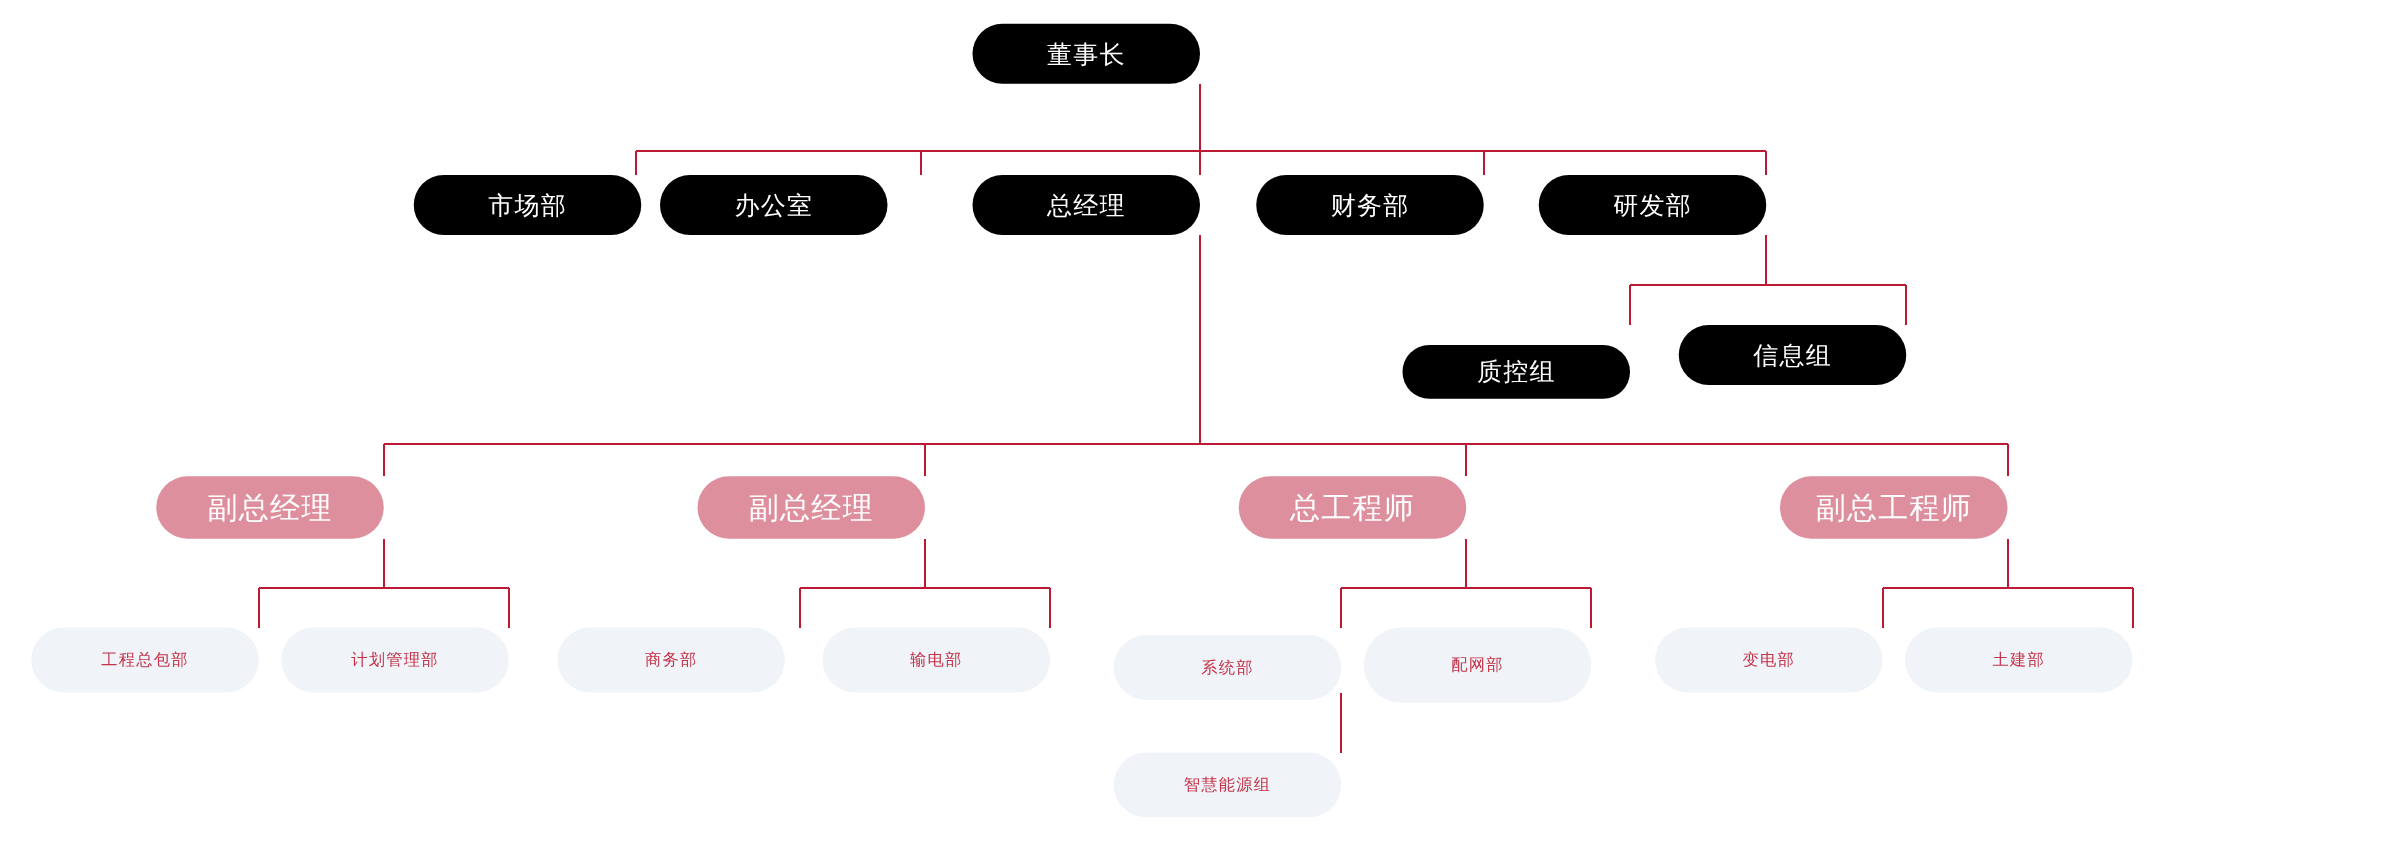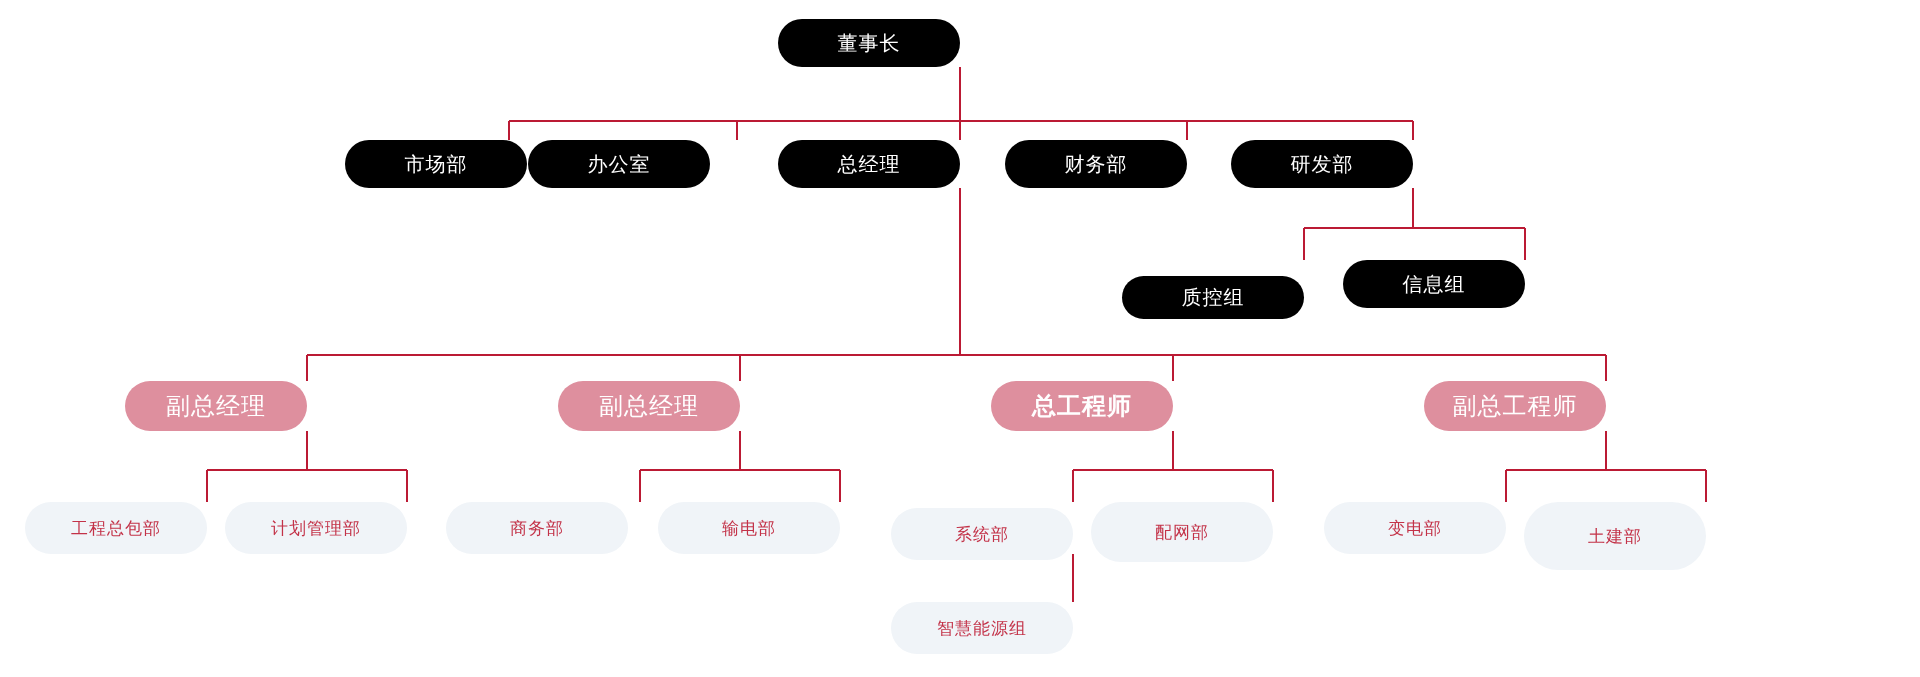--- a/index.html
+++ b/index.html
@@ -43,21 +43,21 @@
     font-size: 20px;
   }
   .node-level-vice {
     background: #de8f9e;
     color: #ffffff;
     font-size: 24px;
   }
   .node-level-unit {
     background: #f0f4f8;
     color: #c33248;
-    font-size: 17px;
+    font-size: 13px;
   }
 </style>
 </head>
 <body>
 
 <div id="chart-canvas">
   <svg id="connector-layer" viewBox="0 0 1920 677" xmlns="http://www.w3.org/2000/svg">
       <path d="M 960 67 L 960 121" stroke="#bb1a34" stroke-width="1.6" fill="none" shape-rendering="crispEdges"></path>
       <path d="M 509 121 L 1413 121" stroke="#bb1a34" stroke-width="1.6" fill="none" shape-rendering="crispEdges"></path>
       <path d="M 509 121 L 509 140" stroke="#bb1a34" stroke-width="1.6" fill="none" shape-rendering="crispEdges"></path>
@@ -90,21 +90,21 @@
       <path d="M 1606 431 L 1606 470" stroke="#bb1a34" stroke-width="1.6" fill="none" shape-rendering="crispEdges"></path>
       <path d="M 1506 470 L 1706 470" stroke="#bb1a34" stroke-width="1.6" fill="none" shape-rendering="crispEdges"></path>
       <path d="M 1506 470 L 1506 502" stroke="#bb1a34" stroke-width="1.6" fill="none" shape-rendering="crispEdges"></path>
       <path d="M 1706 470 L 1706 502" stroke="#bb1a34" stroke-width="1.6" fill="none" shape-rendering="crispEdges"></path>
       <path d="M 1073 554 L 1073 602" stroke="#bb1a34" stroke-width="1.6" fill="none" shape-rendering="crispEdges"></path>
     </svg>
   <div id="node-layer">
       <div class="node node-level-root" style="left: 778px; top: 19px; width: 182px; height: 48px;">
         <span>董事长</span>
       </div>
-      <div class="node node-level-dept" style="left: 345px; top: 140px; width: 182px; height: 48px;">
+      <div class="node node-level-dept" style="left: 331px; top: 140px; width: 182px; height: 48px;">
         <span>市场部</span>
       </div>
       <div class="node node-level-dept" style="left: 528px; top: 140px; width: 182px; height: 48px;">
         <span>办公室</span>
       </div>
       <div class="node node-level-dept" style="left: 778px; top: 140px; width: 182px; height: 48px;">
         <span>总经理</span>
       </div>
       <div class="node node-level-dept" style="left: 1005px; top: 140px; width: 182px; height: 48px;">
         <span>财务部</span>
@@ -117,21 +117,21 @@
       </div>
       <div class="node node-level-dept" style="left: 1343px; top: 260px; width: 182px; height: 48px;">
         <span>信息组</span>
       </div>
       <div class="node node-level-vice" style="left: 125px; top: 381px; width: 182px; height: 50px;">
         <span>副总经理</span>
       </div>
       <div class="node node-level-vice" style="left: 558px; top: 381px; width: 182px; height: 50px;">
         <span>副总经理</span>
       </div>
-      <div class="node node-level-vice" style="left: 991px; top: 381px; width: 182px; height: 50px; font-weight: bold;">
+      <div class="node node-level-vice" style="left: 991px; top: 381px; width: 182px; height: 50px;">
         <span>总工程师</span>
       </div>
       <div class="node node-level-vice" style="left: 1424px; top: 381px; width: 182px; height: 50px;">
         <span>副总工程师</span>
       </div>
       <div class="node node-level-unit" style="left: 25px; top: 502px; width: 182px; height: 52px;">
         <span>工程总包部</span>
       </div>
       <div class="node node-level-unit" style="left: 225px; top: 502px; width: 182px; height: 52px;">
         <span>计划管理部</span>
@@ -144,20 +144,20 @@
       </div>
       <div class="node node-level-unit" style="left: 891px; top: 508px; width: 182px; height: 52px;">
         <span>系统部</span>
       </div>
       <div class="node node-level-unit" style="left: 1091px; top: 502px; width: 182px; height: 60px;">
         <span>配网部</span>
       </div>
       <div class="node node-level-unit" style="left: 1324px; top: 502px; width: 182px; height: 52px;">
         <span>变电部</span>
       </div>
-      <div class="node node-level-unit" style="left: 1524px; top: 502px; width: 182px; height: 68px;">
+      <div class="node node-level-unit" style="left: 1524px; top: 502px; width: 182px; height: 52px;">
         <span>土建部</span>
       </div>
       <div class="node node-level-unit" style="left: 891px; top: 602px; width: 182px; height: 52px;">
         <span>智慧能源组</span>
       </div>
     </div>
 </div>
 
 </body></html>

